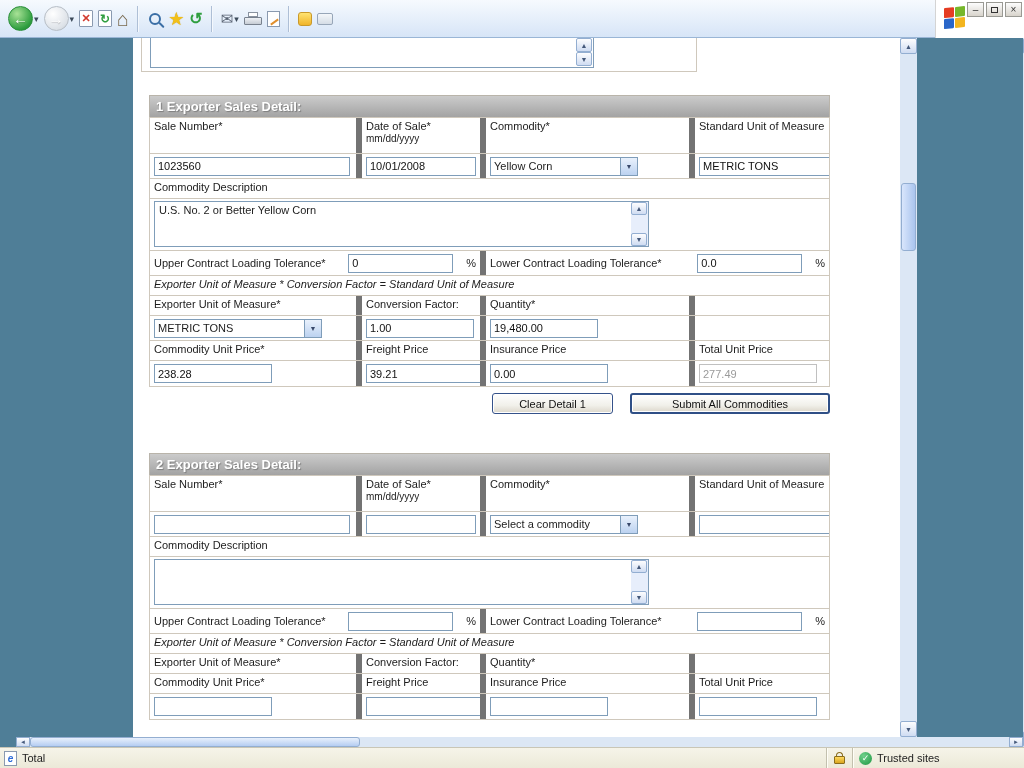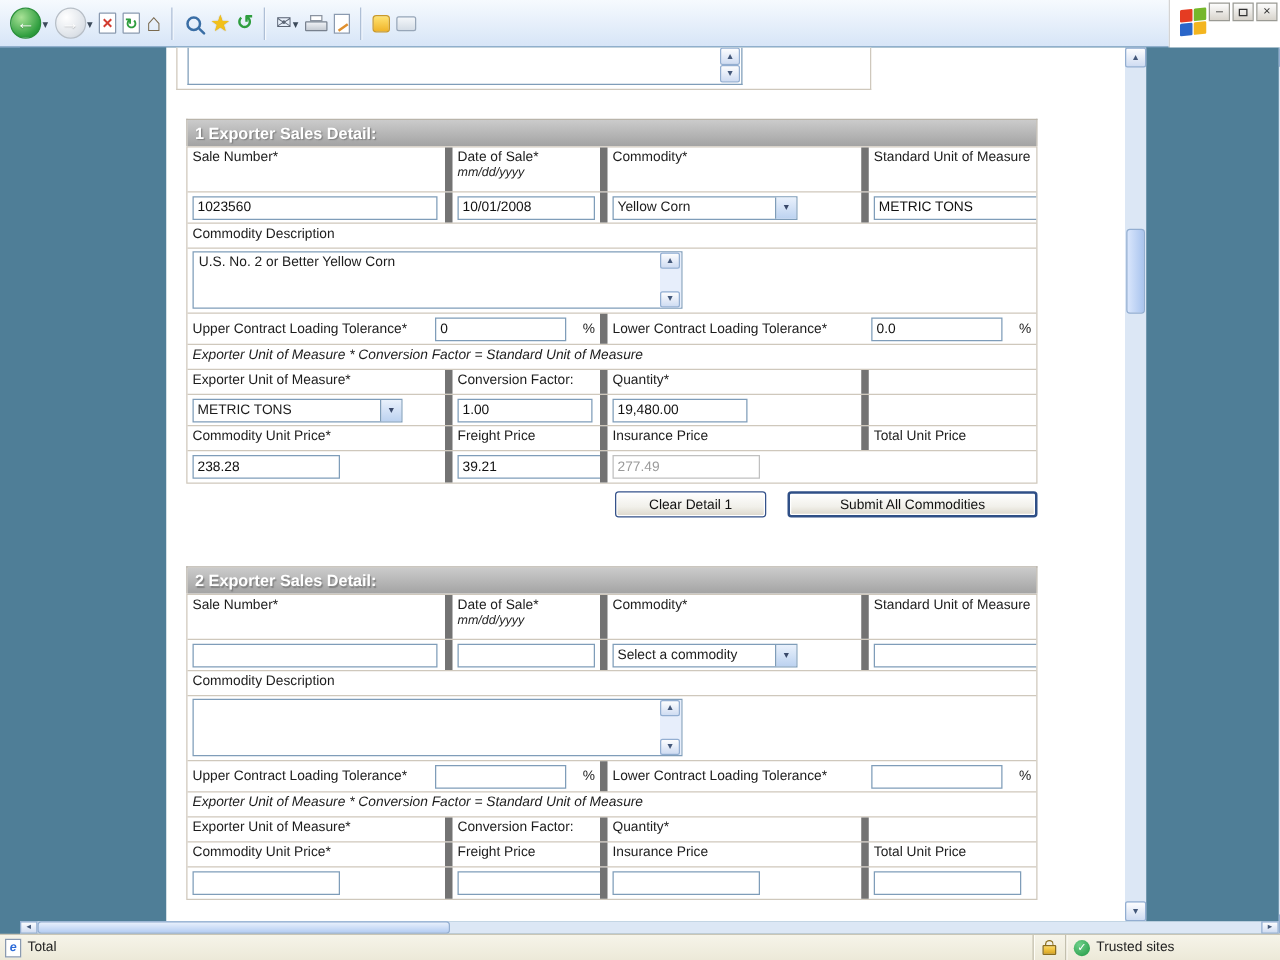--- a/index.html
+++ b/index.html
@@ -82,34 +82,34 @@
   .tbl{border:1px solid #cfc8bc;background:#fff;width:681px}
   .trow{display:grid}
   .trow + .trow{border-top:1px solid #cfc8bc}
   .cols4{grid-template-columns:206px 124px 209px 140px}
   .cols2{grid-template-columns:330px 349px}
   .full{grid-template-columns:1fr}
   .tcell{padding:2px 4px;font-size:11px;color:#1c1c1c;overflow:hidden}
   .tcell + .tcell{border-left:6px solid #737373}
   .rh35{height:35px}.rh25{height:25px}.rh20{height:20px}.rh52{height:52px}.rh26{height:26px}
   .vmid .tcell{display:flex;align-items:center}
-  .sub-italic{font-style:italic;font-size:10px}
+  .sub-italic{font-size:10px}
   .formula{font-style:italic}
 
   .xp-input{height:19px;border:1px solid #7f9db9;font-family:inherit;font-size:11px;padding:1px 3px;background:#fff;color:#111}
   .xp-input.ro{color:#9a9a9a;border-color:#c0c0c0}
   .w196{width:196px}.w110{width:110px}.w148{width:148px}.w136{width:136px}
   .w168{width:168px}.w108{width:108px}.w118{width:118px}.w105{width:105px}
 
   .xp-select{height:19px;border:1px solid #7f9db9;background:#fff;display:flex;align-items:center;cursor:pointer}
   .sel-text{flex:1;font-size:11px;padding:0 3px;white-space:nowrap;overflow:hidden}
   .sel-btn{width:17px;height:17px;background:linear-gradient(#e9f1fc,#bcd2f0);border-left:1px solid #7f9db9;
     display:flex;align-items:center;justify-content:center;font-size:7px;color:#39496a}
 
-  .xp-textarea{position:relative;width:392px;height:46px;border:1px solid #7f9db9;background:#fff}
+  .xp-textarea{position:relative;width:495px;height:46px;border:1px solid #7f9db9;background:#fff}
   .ta-text{font-size:11px;padding:2px 4px;padding-right:20px}
   .ta-scrollcol{position:absolute;right:0;top:0;bottom:0;width:17px;background:#e7eefb;
     display:flex;flex-direction:column;justify-content:space-between}
   .ta-scrollcol .sb-btn{height:13px;width:16px}
 
   .tolcell{display:flex;align-items:center;gap:13px}
   .tolcell .xp-input{margin-left:auto}
   .pct{font-size:11px}
 
   .btn-row{display:flex;justify-content:flex-end;gap:17px;margin-top:6px;width:681px}
@@ -340,20 +340,23 @@
           </div>
 
           <div class="trow cols4 rh26 vmid">
             <div class="tcell">
                 <input class="xp-input w118" value="238.28" style="">
               </div>
             <div class="tcell">
                 <input class="xp-input w118" value="39.21" style="">
               </div>
             <div class="tcell">
+                <input class="xp-input w118" value="0.00" style="">
+              </div>
+            <div class="tcell">
                 <input class="xp-input w118 ro" disabled="" value="277.49" style="">
               </div>
           </div>
 
         </div>
 
         <div class="btn-row">
           <button class="xp-btn btn-clear">Clear Detail 1</button>
           <button class="xp-btn btn-submit">Submit All Commodities</button>
         </div>

